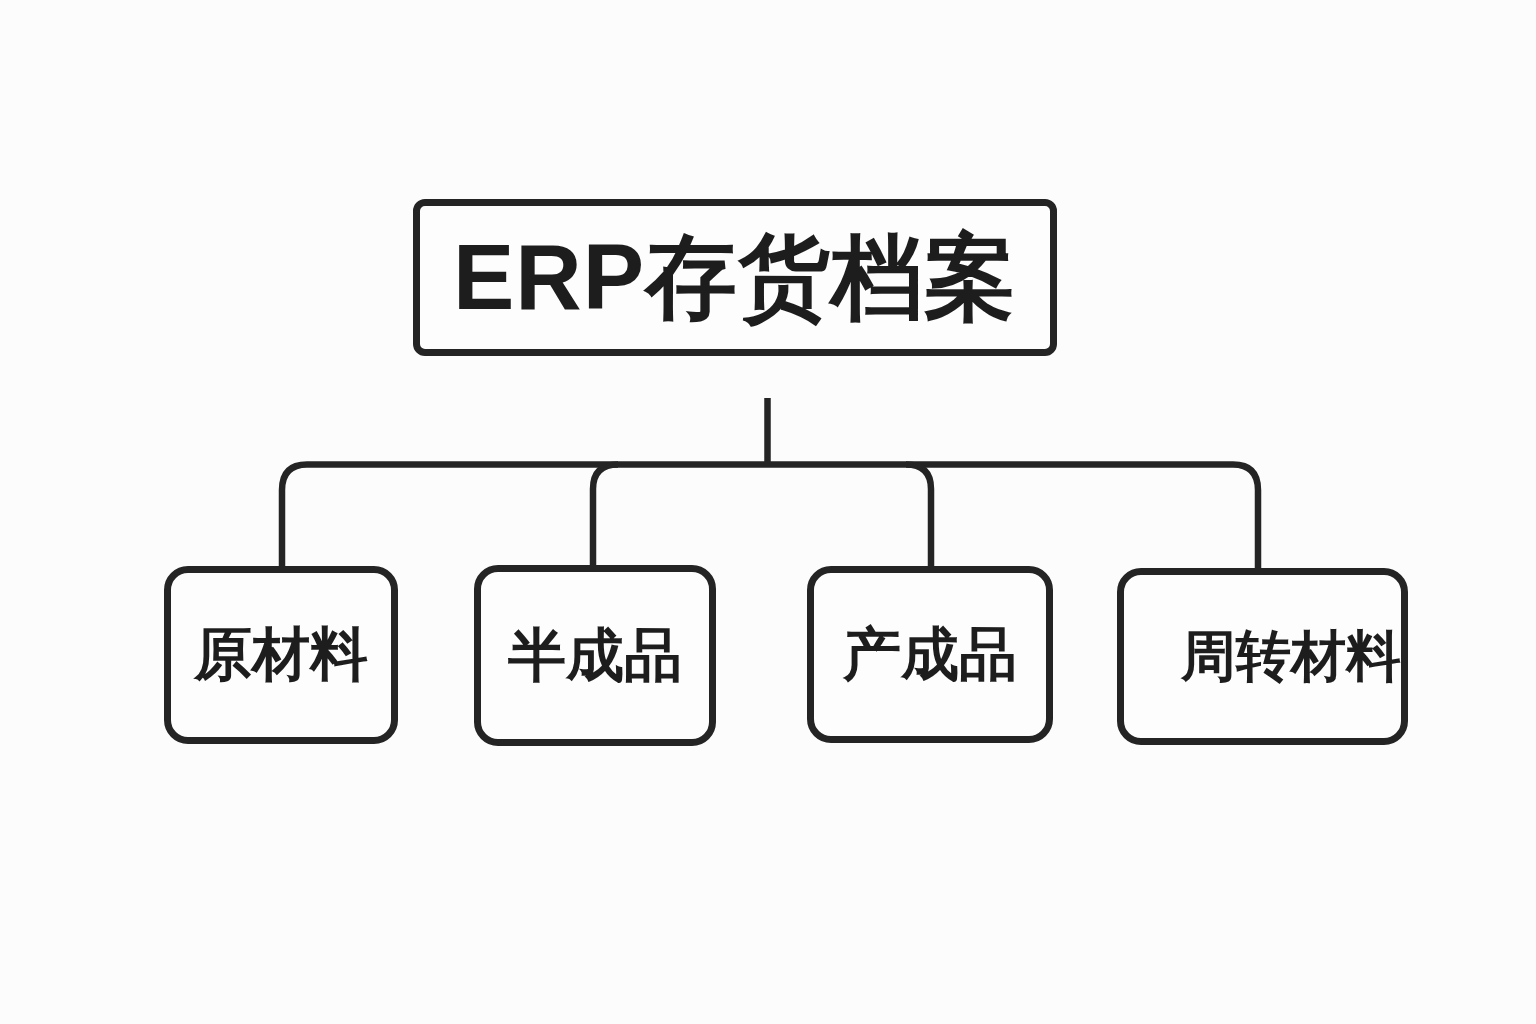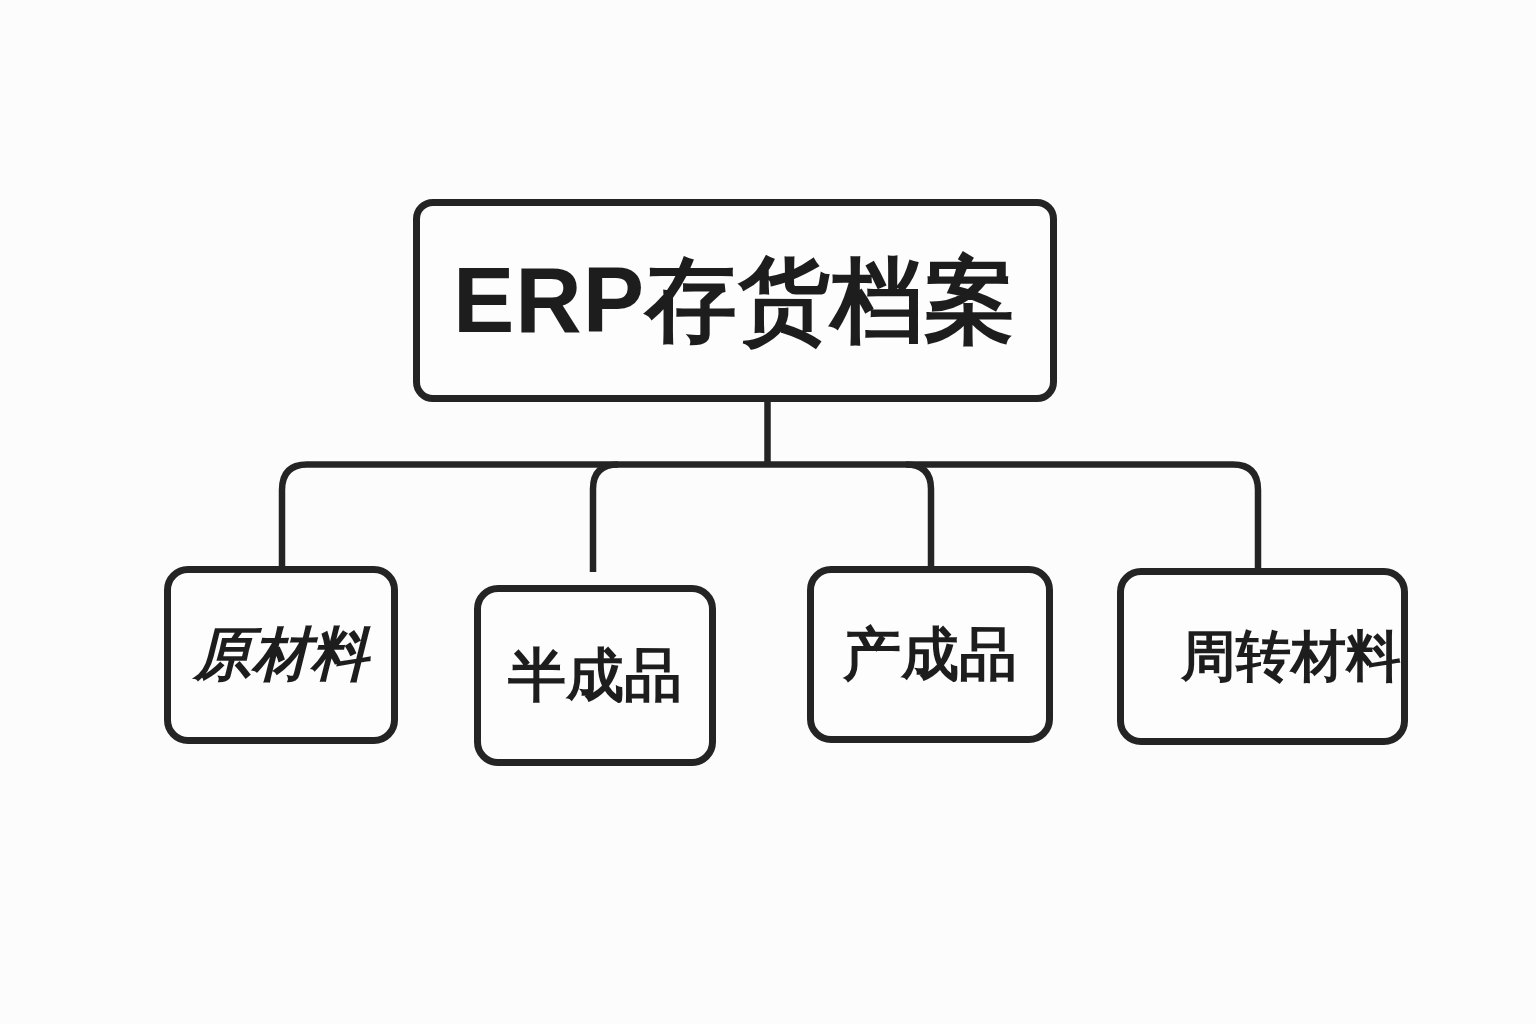--- a/index.html
+++ b/index.html
@@ -38,31 +38,31 @@
     border: 7px solid #242424;
     color: #1d1d1d;
     font-weight: 700;
     white-space: nowrap;
     text-align: center;
   }
   .node--root {
     left: 413px;
     top: 199px;
     width: 644px;
-    height: 203px;
-    border-radius: 20px;
+    height: 157px;
+    border-radius: 12px;
     font-size: 92px;
     letter-spacing: 1px;
   }
   .node--child {
     border-radius: 24px;
     font-size: 58px;
   }
-  .node--c1 { left: 164px; top: 566px; width: 234px; height: 178px; font-style: italic; }
-  .node--c2 { left: 474px; top: 565px; width: 242px; height: 181px; margin-top: 20px; }
+  .node--c1 { left: 164px; top: 566px; width: 234px; height: 178px; }
+  .node--c2 { left: 474px; top: 565px; width: 242px; height: 181px; }
   .node--c3 { left: 807px; top: 566px; width: 246px; height: 177px; }
   .node--c4 { left: 1117px; top: 568px; width: 291px; height: 177px; font-size: 55px; justify-content: flex-end; }
 </style>
 </head>
 <body>
 
 <div class="stage">
 
   <svg class="connectors" viewBox="0 0 1536 1024" xmlns="http://www.w3.org/2000/svg">
     <path d="M767.5 398 L767.5 465"></path>

